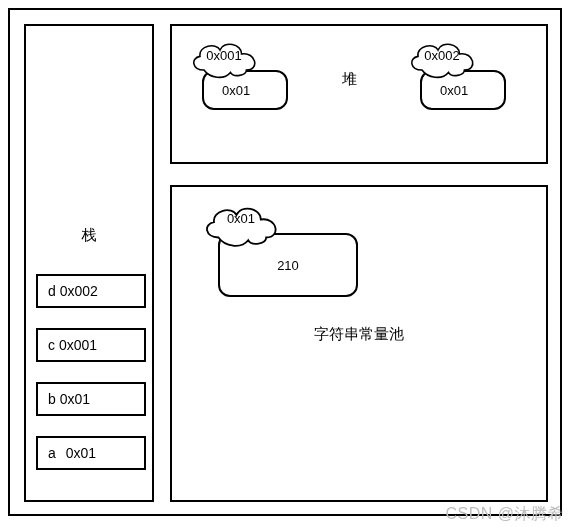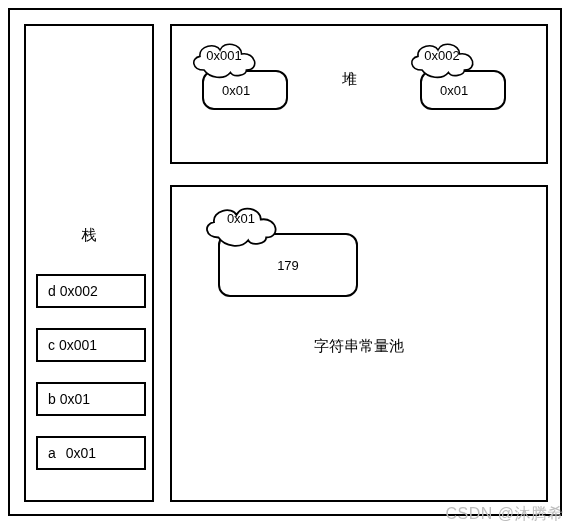--- a/index.html
+++ b/index.html
@@ -85,21 +85,21 @@
   .heap-box2 { left: 248px; top: 44px; width: 86px; height: 40px; padding-left:18px; justify-content:flex-start; }
 
   .scp-panel {
     position: absolute;
     left: 160px; top: 175px;
     width: 378px; height: 317px;
     border: 2px solid #000;
   }
   .scp-title {
     position: absolute;
-    left: 0; right: 0; top: 150px;
+    left: 0; right: 0; top: 138px;
     text-align: center;
     font-size: 15px;
   }
   .scp-cloud { left: 24px; top: 10px; width: 90px; height: 54px; z-index:2; }
   .scp-box { left: 46px; top: 46px; width: 140px; height: 64px; }
 
   .watermark {
     position: absolute;
     right: 6px; bottom: 2px;
     font-size: 16px;
@@ -160,19 +160,19 @@
   <div class="scp-panel">
     <div class="scp-title">字符串常量池</div>
 
     <div class="cloud scp-cloud">
       <svg viewBox="0 0 100 60">
           <path d="M25 45 C10 45 8 30 20 28 C18 15 40 10 45 20 C50 8 72 12 72 25 C90 22 95 45 78 45 C78 52 62 55 58 48 C50 58 32 55 25 45 Z" fill="#fff" stroke="#000" stroke-width="2"></path>
         </svg>
       <div class="cloud-label">0x01</div>
     </div>
     <div class="rbox scp-box">
-      <span>179</span>
+      <span>210</span>
     </div>
   </div>
 
 </div>
 
 <div class="watermark">CSDN @沐腾希</div>
 
 </body></html>

